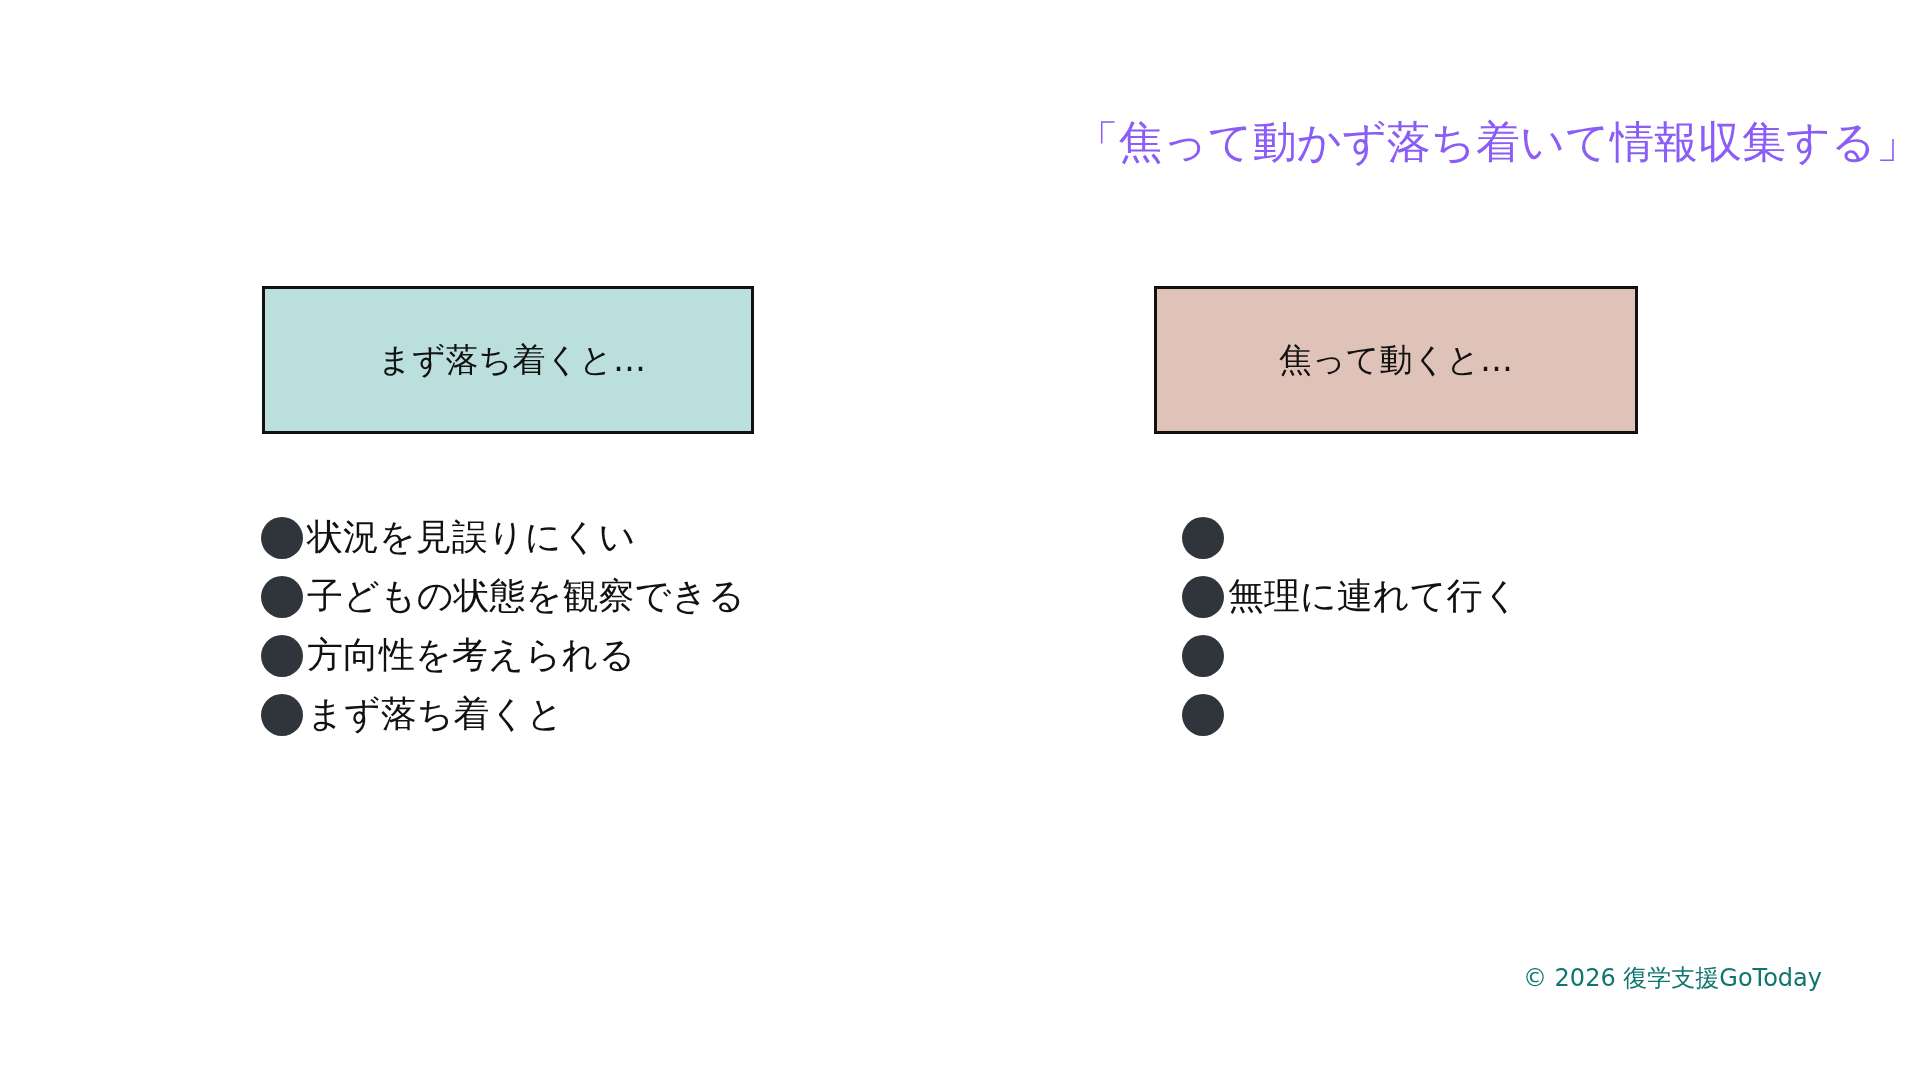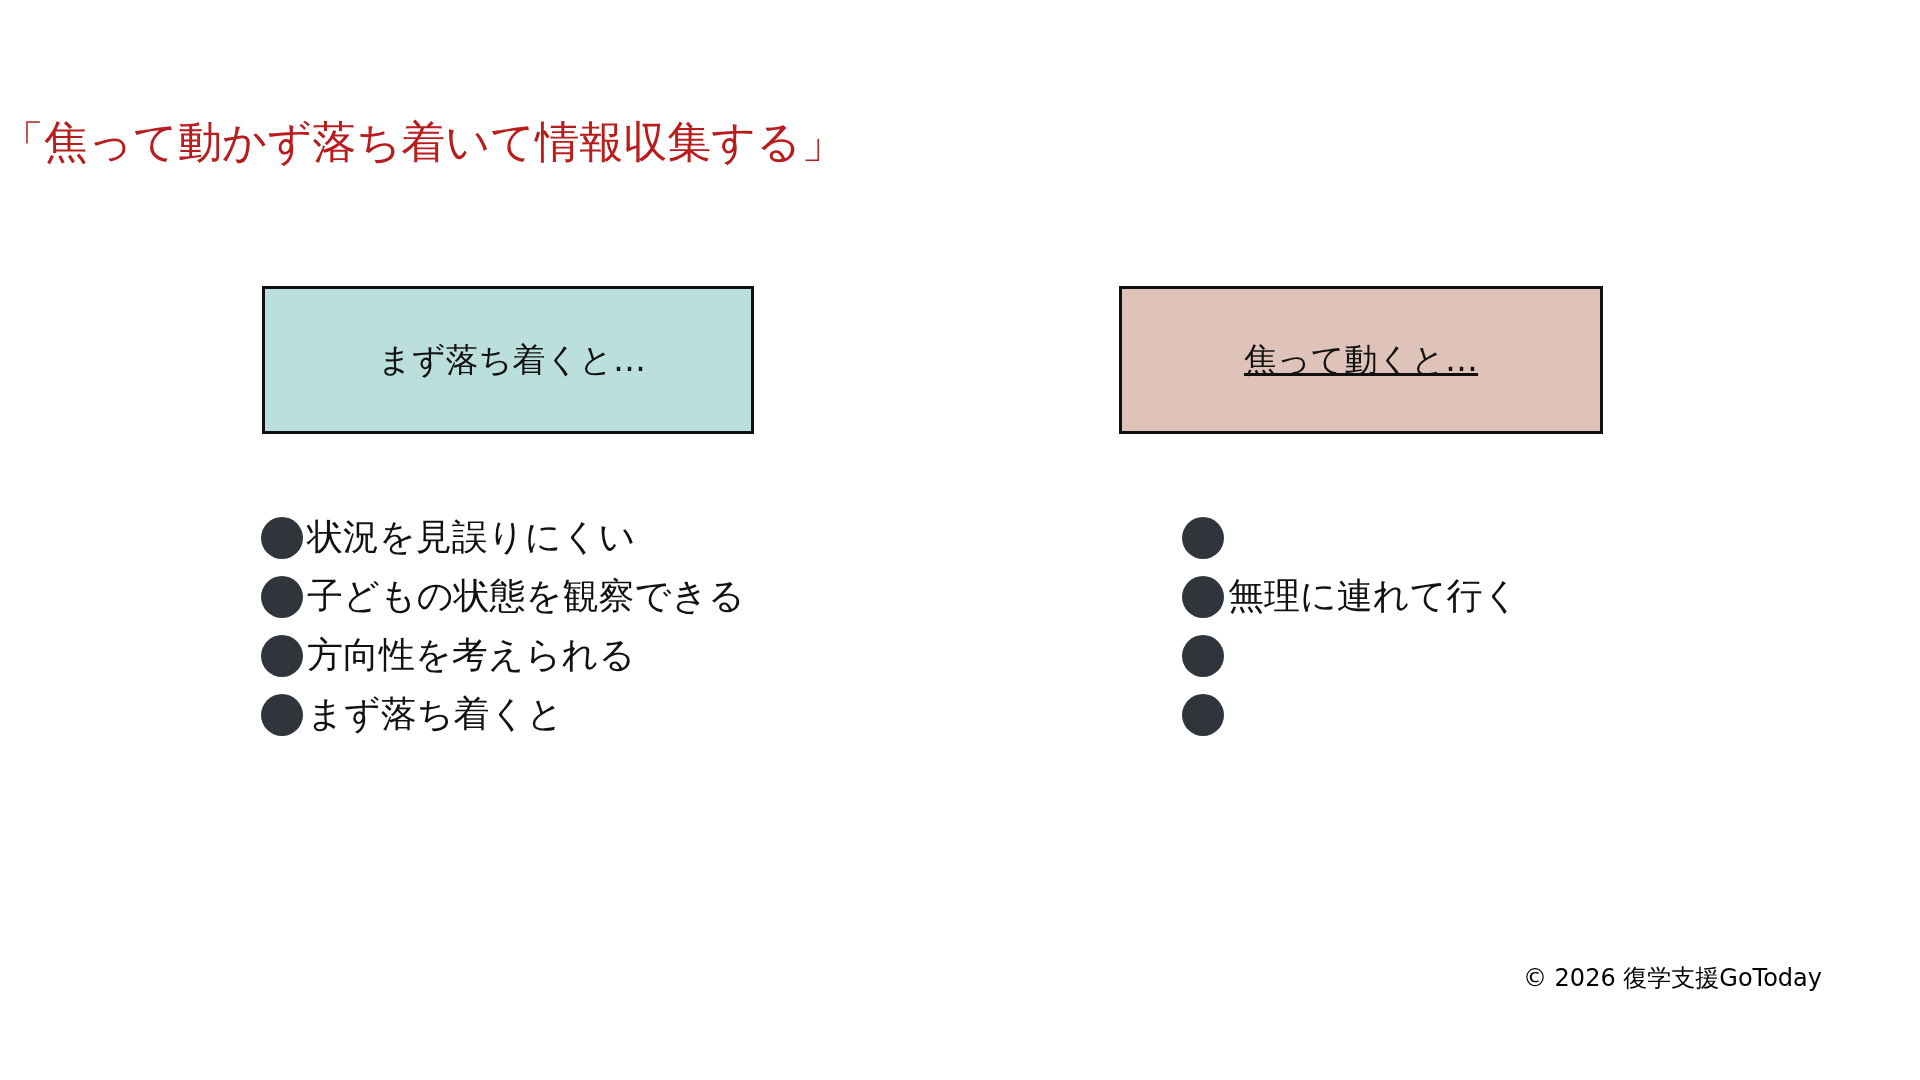--- a/index.html
+++ b/index.html
@@ -15,41 +15,41 @@
     .slide {
       position: relative;
       width: 1920px;
       height: 1080px;
     }
     .title {
       position: absolute;
       left: 0;
       top: 112px;
       width: 1920px;
-      text-align: left;
+      text-align: right;
       font-size: 44px;
       line-height: 60px;
-      color: #b91c1c;
+      color: #8b5cf6;
       letter-spacing: 0px;
     }
     .box {
       position: absolute;
       top: 286px;
       width: 478px;
       height: 142px;
       border: 3.5px solid #111111;
       display: flex;
       align-items: center;
       justify-content: center;
       font-size: 33px;
       color: #111111;
       box-sizing: content-box;
     }
     .box.left { left: 262px; }
-    .box.right { left: 1119px; text-decoration: underline; }
+    .box.right { left: 1154px; }
     .list {
       position: absolute;
       top: 508px;
       margin: 0;
       padding: 0;
       list-style: none;
     }
     .list.left { left: 261px; }
     .list.right { left: 1182px; }
     .list li {
@@ -67,21 +67,21 @@
       border-radius: 50%;
       background: #30343b;
       margin-right: 4px;
       flex: 0 0 auto;
     }
     .footer {
       position: absolute;
       right: 98px;
       top: 962px;
       font-size: 24px;
-      color: #000000;
+      color: #0f766e;
       white-space: nowrap;
     }
   </style>
 </head>
 <body>
 
 <div class="slide">
 
   <div class="title">「焦って動かず落ち着いて情報収集する」</div>
 

